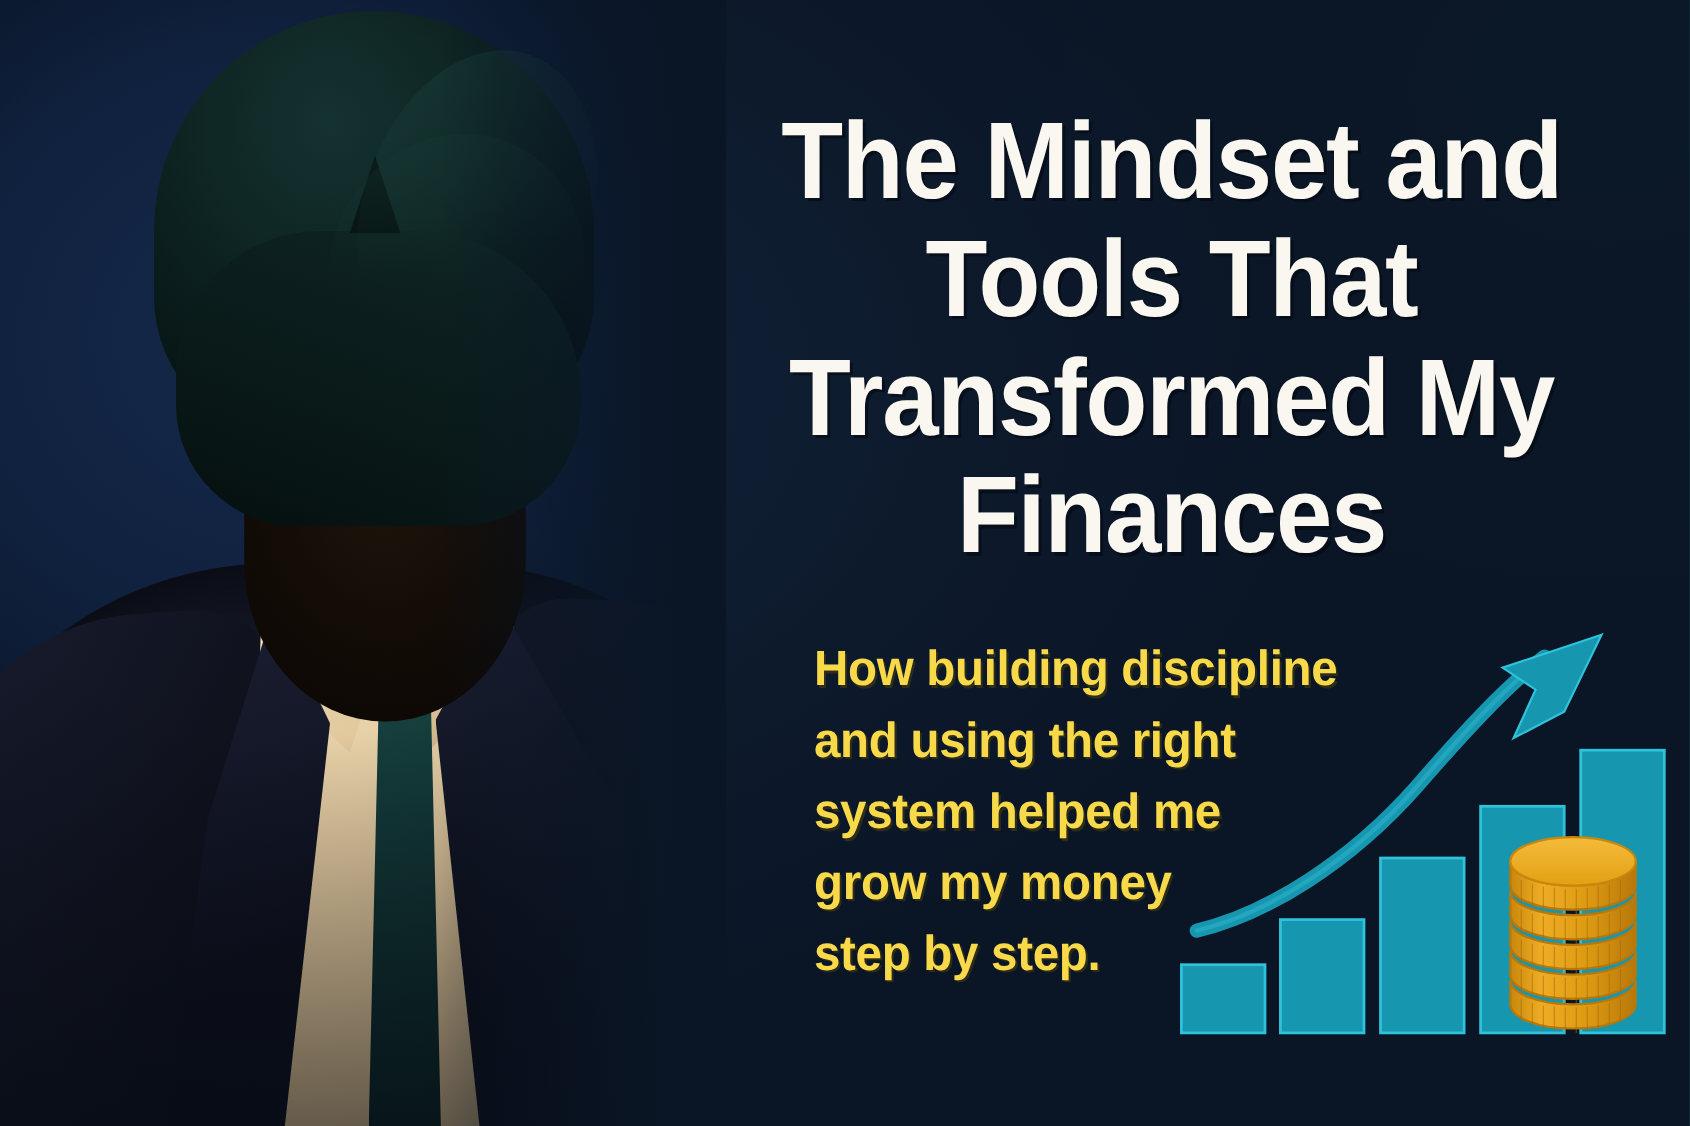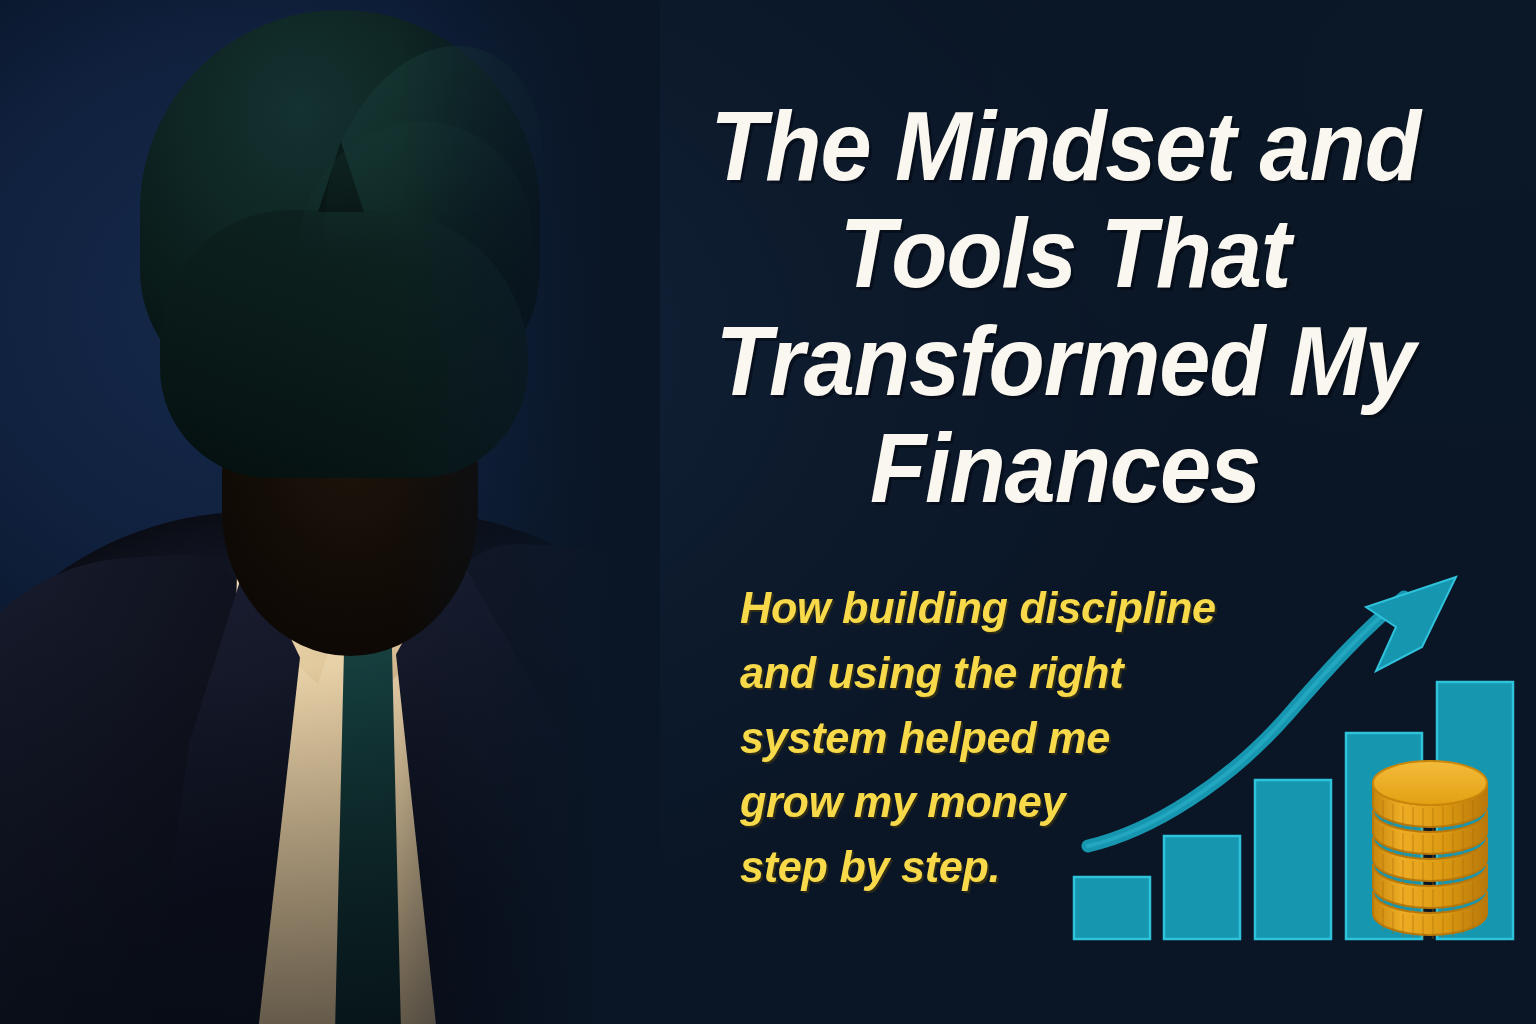--- a/index.html
+++ b/index.html
@@ -3,21 +3,20 @@
 <meta charset="utf-8">
 <style>
   html,body{margin:0;padding:0;background:#07121f;}
   *{box-sizing:border-box;}
   .canvas{
     position:relative;
     width:1536px;height:1024px;
     overflow:hidden;
     background:#0f766e;
     font-family:"Liberation Sans", sans-serif;
-    font-style:italic;
   }
 
   
   .bg-base{position:absolute;inset:0;background:#0a1626;}
   .bg-glow{
     position:absolute;inset:0;
     background:
       radial-gradient(1100px 760px at 22% 34%, #13243d 0%, #0d1a2c 48%, rgba(10,22,38,0) 78%),
       radial-gradient(900px 700px at 95% 8%, #0b1827 0%, rgba(10,22,38,0) 70%);
   }

